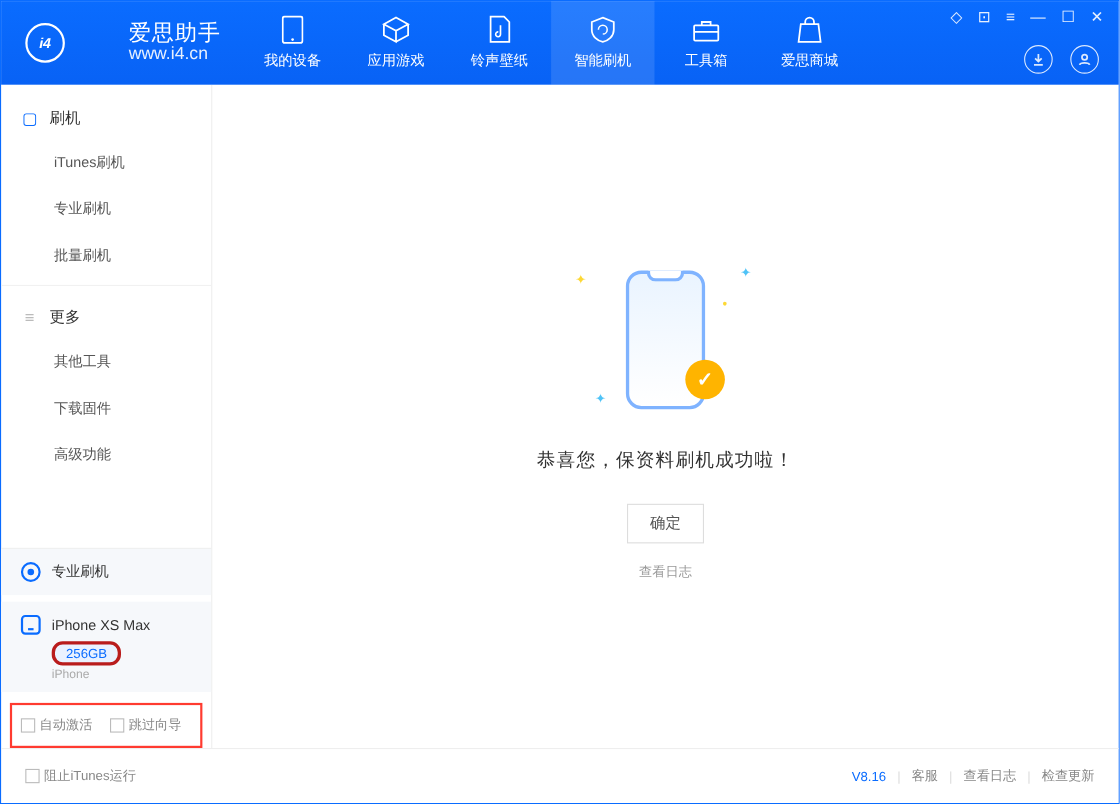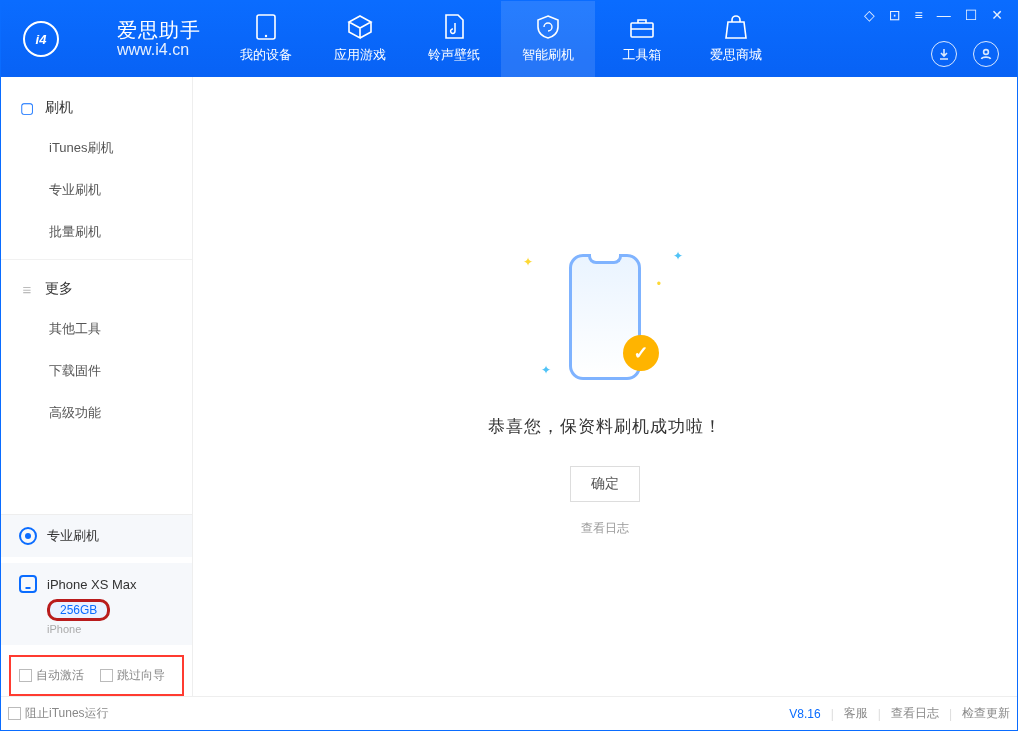--- a/index.html
+++ b/index.html
@@ -59,21 +59,21 @@
 .spark { position:absolute; font-size:12px; }
 .spark.s1 { left:18px; top:18px; color:#fdd835; }
 .spark.s2 { right:22px; top:12px; color:#4fc3f7; }
 .spark.s3 { left:36px; bottom:20px; color:#4fc3f7; }
 .spark.s4 { right:44px; top:40px; color:#fdd835; }
 .success-text { font-size: 17px; color: #333; margin-bottom: 28px; letter-spacing: 1px; }
 .ok-btn { padding: 8px 20px; border: 1px solid #ddd; background:#fff; font-size:14px; color:#555; cursor:pointer; margin-bottom: 18px; }
 .log-link { font-size: 12px; color: #999; cursor: pointer; }
 
 
-.footer { height: 34px; border-top: 1px solid #eee; display:flex; align-items:center; padding: 0 7px; font-size:12px; color:#888; justify-content: space-between; }
+.footer { height: 50px; border-top: 1px solid #eee; display:flex; align-items:center; padding: 0 22px; font-size:12px; color:#888; justify-content: space-between; }
 .footer-left { display:flex; align-items:center; gap:6px; }
 .footer-right { display:flex; align-items:center; gap:10px; }
 .footer-right .sep { color:#ddd; }
 .ver { color:#0a6cff; }
 .flink { cursor:pointer; }
 </style>
 </head>
 <body>
 
 <div class="window">

